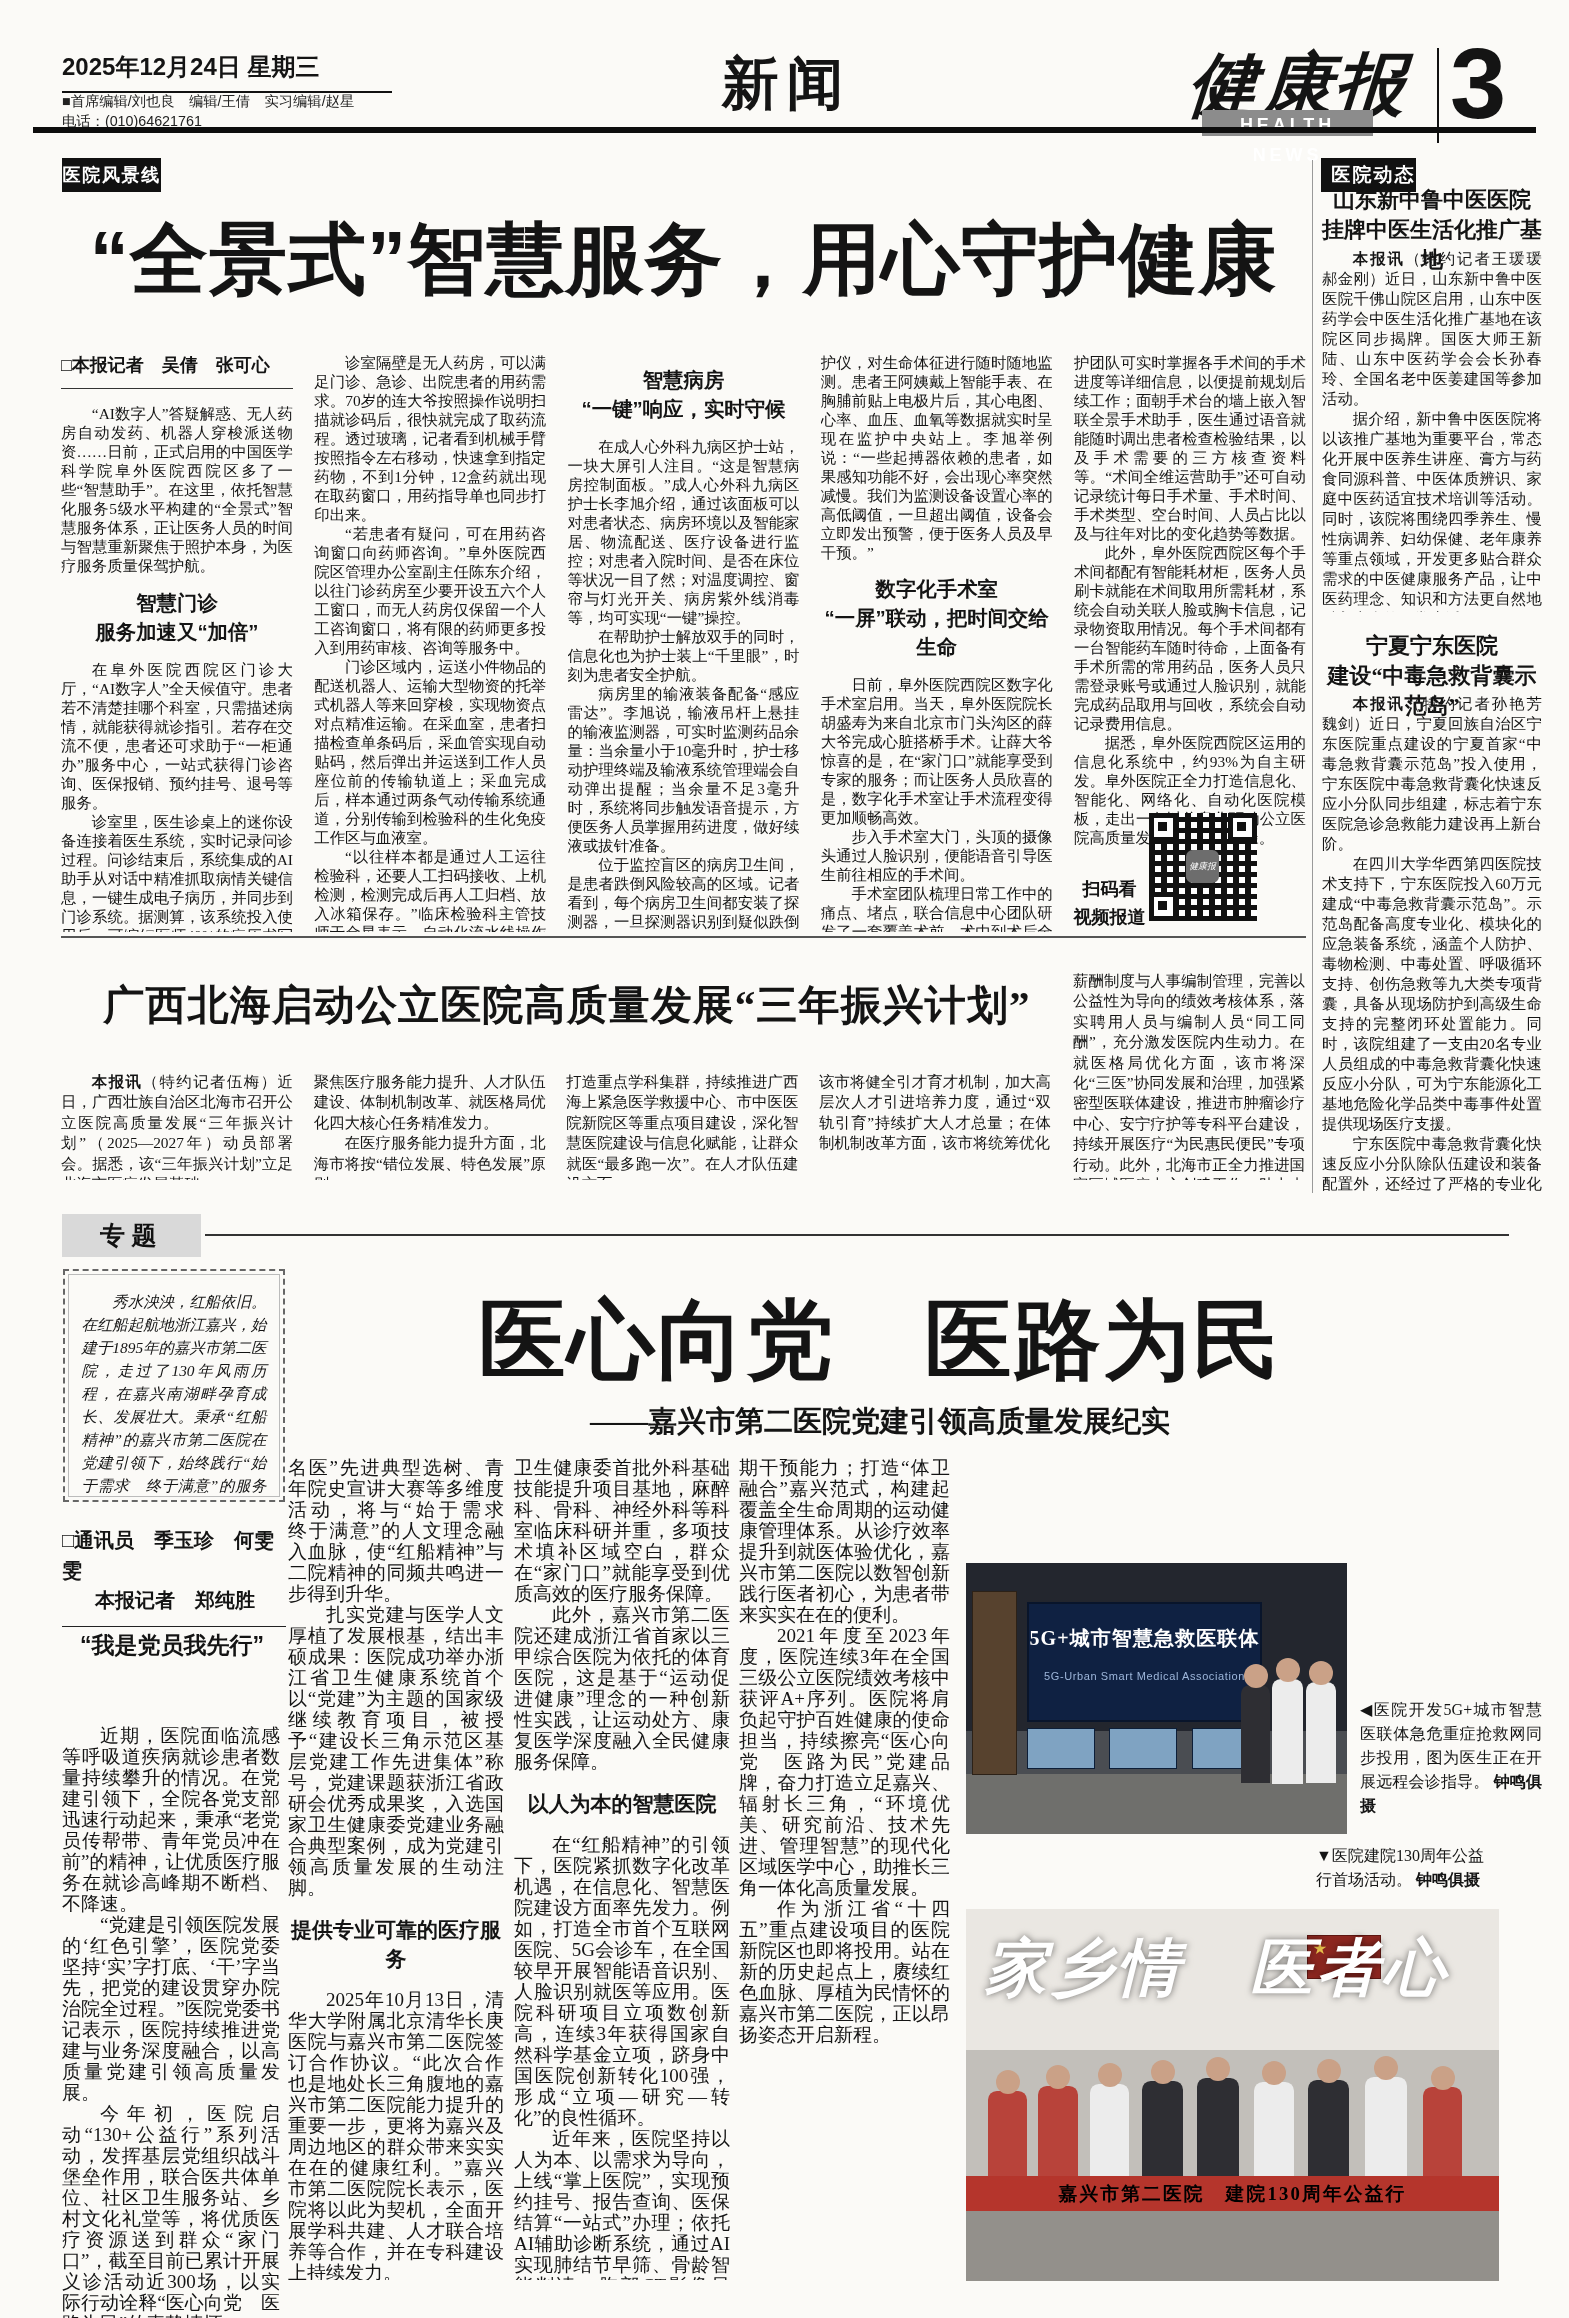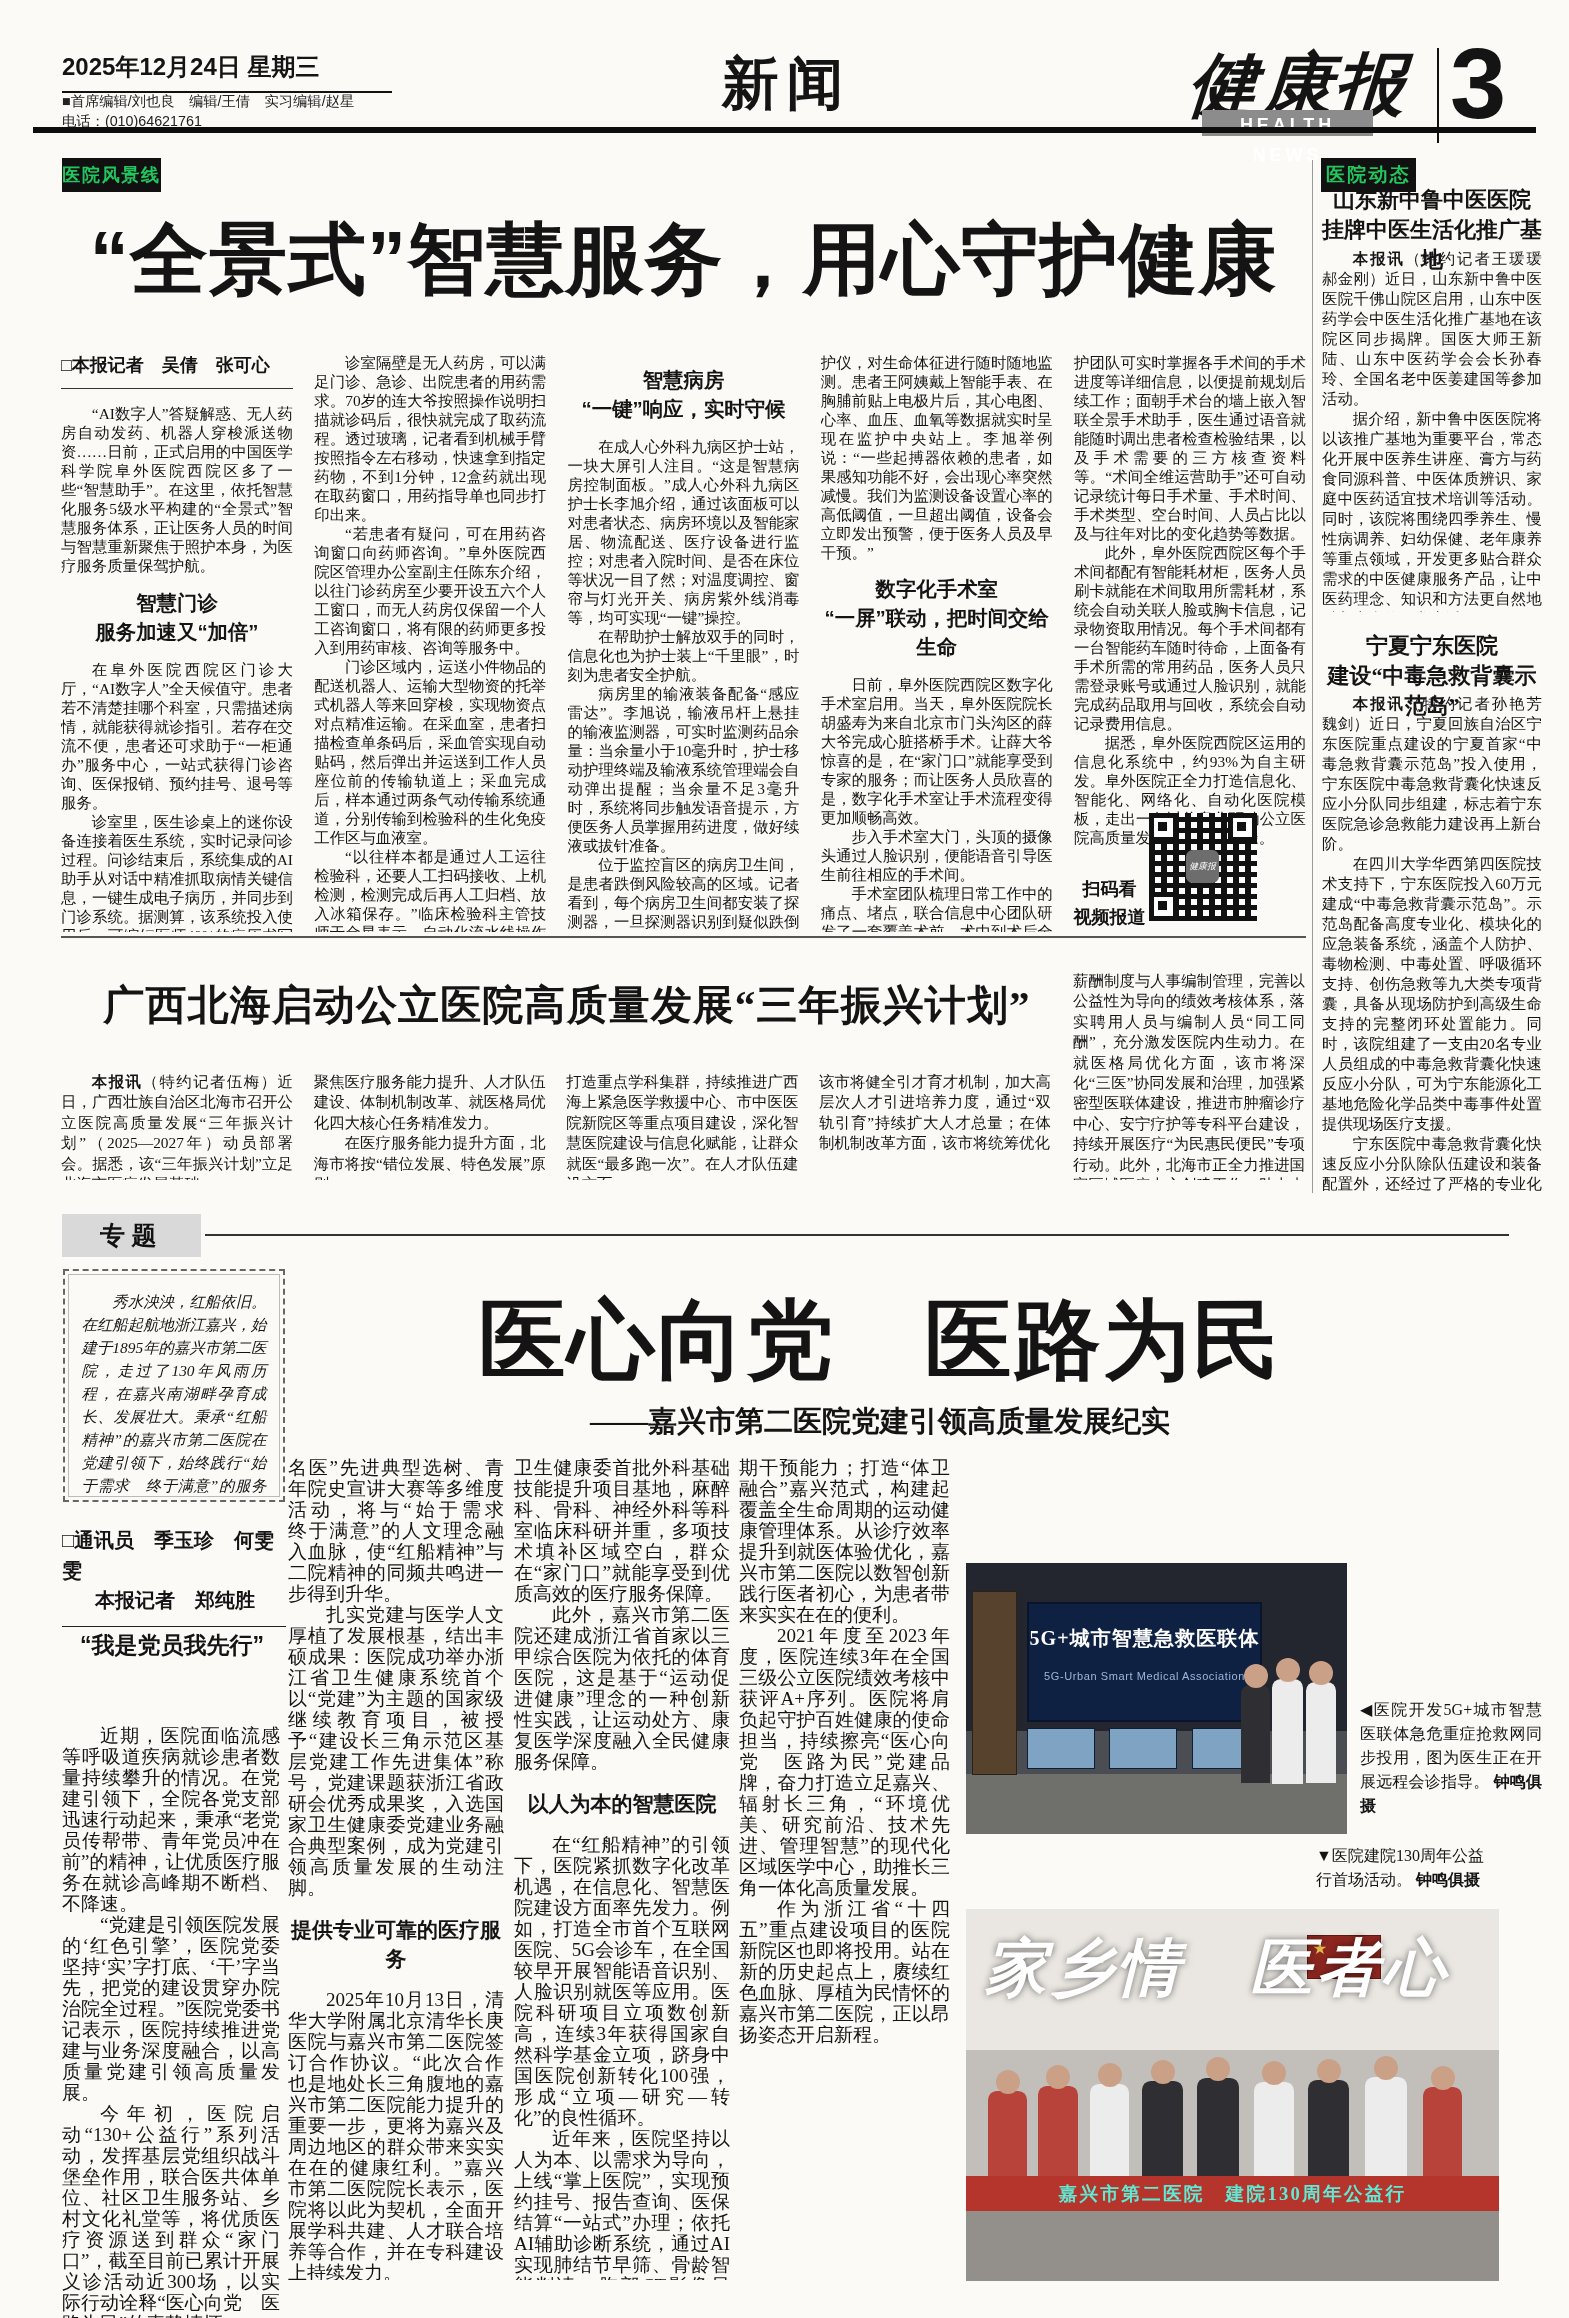--- a/index.html
+++ b/index.html
@@ -13,21 +13,21 @@
   .phone{left:62px;top:112px;font-size:14.3px;font-family:"Liberation Sans",sans-serif;color:#222;}
   .newslogo{left:660px;top:46px;width:253px;text-align:center;font-size:57px;font-weight:900;letter-spacing:7.7px;}
   .masthead{left:1177px;top:39px;width:242px;text-align:center;font-size:70px;font-weight:900;
             font-style:italic;transform:skewX(-4deg);letter-spacing:3.3px;}
   .mast-en{left:1202px;top:110px;width:171px;height:26px;background:#8c8c8c;color:#fff;text-align:center;
            line-height:30px;font-size:18px;font-weight:700;letter-spacing:3.9px;font-family:"Liberation Sans",sans-serif;}
   .mast-rule{left:1437px;top:48px;width:1.7px;height:95px;background:#111;}
   .pagenum{left:1450px;top:26.4px;font-size:101px;font-weight:900;font-family:"Liberation Sans",sans-serif;}
   .rule-top{left:33px;top:127px;width:1503px;height:5.5px;background:#0d0d0d;}
   
-  .label-box{background:#111;color:#22c55e;text-align:center;font-weight:700;
+  .label-box{background:#111;color:#ffffff;text-align:right;font-weight:700;
              font-family:Liberation Sans, sans-serif;}
   .label-left{left:62px;top:158px;width:99px;height:34px;font-size:18px;line-height:34px;letter-spacing:1.7px;}
   .label-right{left:1321px;top:158px;width:95px;height:34px;font-size:19px;line-height:34px;letter-spacing:2.2px;}
   
   .lead-headline{left:61px;top:208px;width:1245px;text-align:center;font-size:78px;line-height:102px;
                  font-weight:900;font-family:"Liberation Sans","DejaVu Sans",sans-serif;letter-spacing:1.1px;}
   .lead-cols{left:61px;top:353px;width:1245px;height:579px;display:flex;justify-content:space-between;overflow:hidden;}
   .lead-cols .col{width:232px;overflow:hidden;}
   .para{margin:0;text-indent:2em;text-align:justify;}
   .para.ni{text-indent:0;}
@@ -95,21 +95,21 @@
   .p1-sub{position:absolute;top:165px;width:66px;height:39px;background:#7fa3c2;border:1.7px solid #0c1e38;}
   .fig{position:absolute;border-radius:8.8px 8.8px 0 0;}
   .fig::before{content:"";position:absolute;top:-21px;left:50%;transform:translateX(-50%);
                width:24px;height:24px;border-radius:50%;background:#caa187;}
   .coat{background:#ececec;} .vest{background:#b8433a;} .dark{background:#2e2e33;}
   .photo2{left:966px;top:1909px;width:533px;height:372px;background:linear-gradient(#eae7e2 0 38%,#c2bfba 38% 72%,#93908b 72% 100%);overflow:hidden;}
   .p2-overlay{position:absolute;left:18.7px;top:16.5px;font-size:62px;font-weight:900;font-style:italic;color:#fff;
               text-shadow:0 0 7.7px rgba(0,0,0,.55);letter-spacing:4.4px;white-space:nowrap;}
   .p2-plaque{position:absolute;left:341px;top:26.4px;width:72px;height:42px;background:#8d2720;border:1.7px solid #5e1712;}
   .p2-plaque::after{content:"★";position:absolute;left:4.4px;top:2.2px;color:#e7c14c;font-size:16.5px;}
-  .p2-banner{position:absolute;left:0;top:267px;width:100%;height:35px;background:#b5352c;color:#5eead4;text-align:center;
+  .p2-banner{position:absolute;left:0;top:267px;width:100%;height:35px;background:#b5352c;color:#000000;text-align:center;
              line-height:35px;font-size:18.7px;font-weight:700;letter-spacing:2.2px;}
   .caption{font-size:16px;line-height:24px;text-align:justify;}
   .cap1{left:1360px;top:1698px;width:182px;height:141px;overflow:hidden;}
   .cap2{left:1316px;top:1844px;width:168px;height:77px;overflow:hidden;}
   .credit{font-weight:700;}
   b{font-weight:700;}
 </style>
 </head>
 <body>
 

